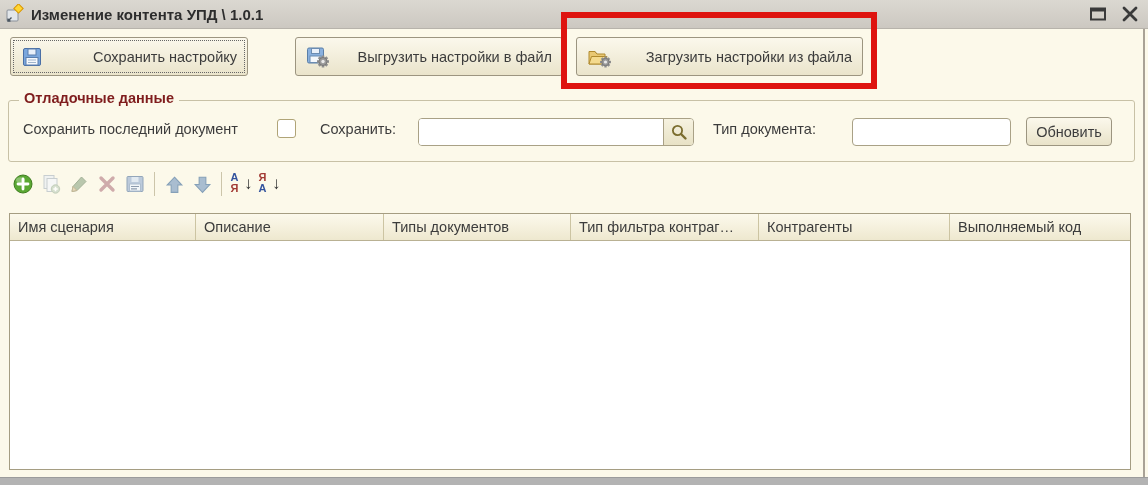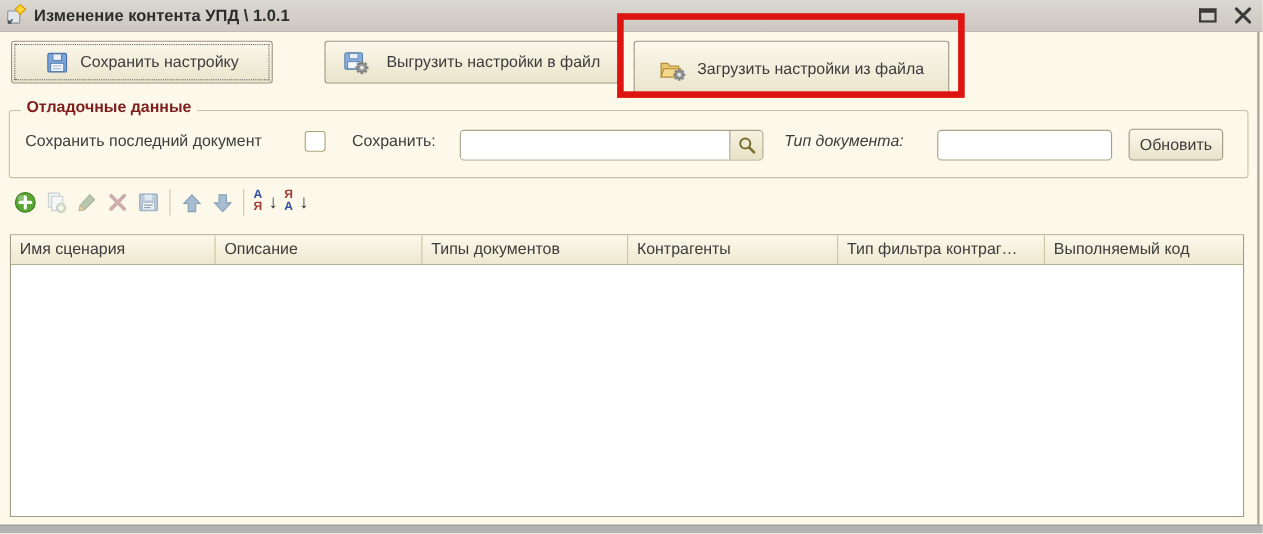--- a/index.html
+++ b/index.html
@@ -18,40 +18,40 @@
   .winbtn { width:20px; height:18px; display:flex; align-items:center; justify-content:center; cursor:pointer; }
 
   
   .artifact { position:absolute; background:#1c1c1c; }
   .a1 { left:69px; top:0; width:94px; height:3px; }
   .a2 { left:160px; top:0; width:3px; height:8px; }
   .a3 { left:419px; top:0; width:71px; height:2px; background:#333; }
   .a4 { left:487px; top:0; width:2px; height:6px; background:#333; }
 
   
-  .tbtn { position:absolute; display:flex; align-items:center; gap:10px; justify-content:center;
+  .tbtn { position:absolute; display:flex; align-items:center; gap:10px; justify-content:space-between;
     background:linear-gradient(#fbf8ec,#eae4cb); border:1px solid #9c9580; border-radius:3px;
     font-size:14.5px; color:#3c3c3c; cursor:pointer; padding:0 10px; }
   .btn-save   { left:10px;  top:37px; width:238px; height:39px; outline:1px dotted #666; outline-offset:-4px; }
   .btn-export { left:295px; top:37px; width:268px; height:39px;gap:15px; }
-  .btn-import { left:576px; top:37px; width:287px; height:51px; }
+  .btn-import { left:576px; top:37px; width:287px; height:39px; }
 
   
   .red-highlight { position:absolute; left:561px; top:12px; width:316px; height:77px;
     border:6px solid #de1410; z-index:9; pointer-events:none; }
 
   
   .groupbox { position:absolute; left:8px; top:100px; width:1127px; height:62px;
     border:1px solid #c8c1a6; border-radius:3px; }
   .group-label { position:absolute; top:-11px; left:10px; background:#fcf9ea; padding:0 5px;
     font-weight:bold; font-size:14.5px; color:#7f1d1d; }
   .glabel { position:absolute; font-size:14.5px; color:#3c3c3c; top:20px; }
   .lbl-chk  { left:14px; }
   .lbl-doc  { left:311px; }
-  .lbl-type { left:704px;font-style:italic; }
+  .lbl-type { left:704px; }
   .checkbox { position:absolute; left:268px; top:18px; width:19px; height:19px;
     background:#fff; border:1px solid #b0a477; border-radius:3px; cursor:pointer; }
   .doc-group { position:absolute; left:409px; top:17px; width:276px; height:28px;
     border:1px solid #a9a186; border-radius:4px; background:#fff; display:flex; overflow:hidden; }
   .doc-group input { flex:1; border:none; outline:none; font-size:14px; padding:0 6px; background:#fff; }
   .search-btn { width:30px; background:linear-gradient(#f6f2e0,#e8e2c6); border-left:1px solid #a9a186;
     display:flex; align-items:center; justify-content:center; cursor:pointer; }
   .type-input { position:absolute; left:843px; top:17px; width:159px; height:28px;
     border:1px solid #a9a186; border-radius:4px; background:#fff; font-size:14px; padding:0 6px; outline:none; }
   .refresh-btn { position:absolute; left:1017px; top:16px; width:86px; height:29px;
@@ -249,22 +249,22 @@
         <span class="arr">↓</span>
       </span>
     </span>
   </div>
 
   <div class="table">
     <div class="thead">
       <span class="th c1">Имя сценария</span>
       <span class="th c0">Описание</span>
       <span class="th c2">Типы документов</span>
+      <span class="th c3">Тип фильтра контраг…</span>
       <span class="th c4">Контрагенты</span>
-      <span class="th c3">Тип фильтра контраг…</span>
       <span class="th c5">Выполняемый код</span>
     </div>
     <div class="tbody"></div>
   </div>
 
   <div class="right-border"></div>
   <div class="bottom-bar"></div>
 </div>
 
 </body></html>

